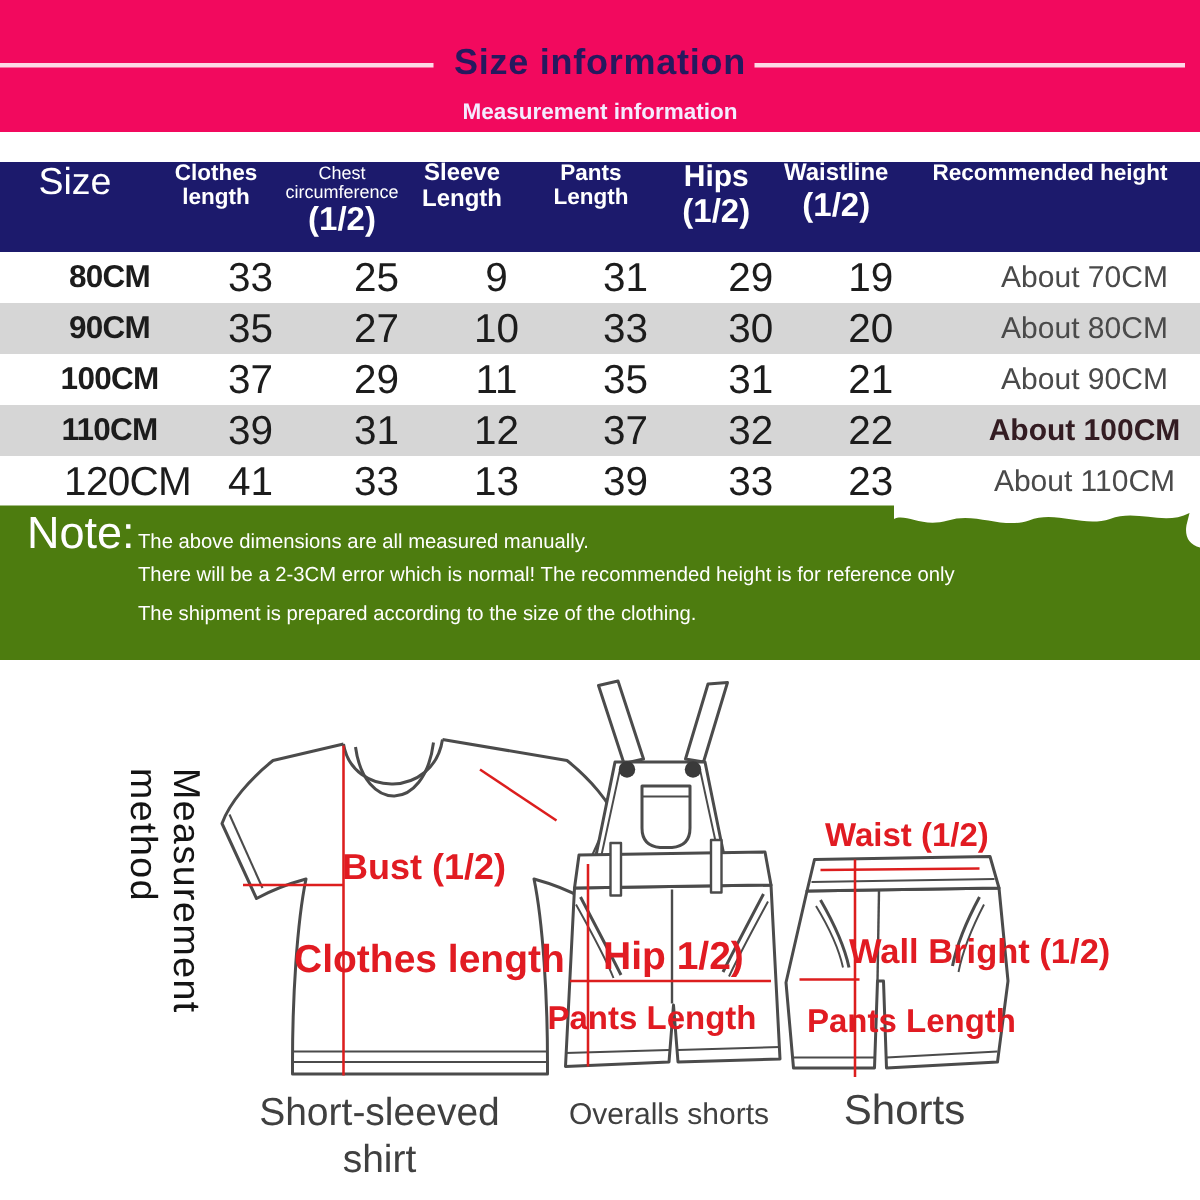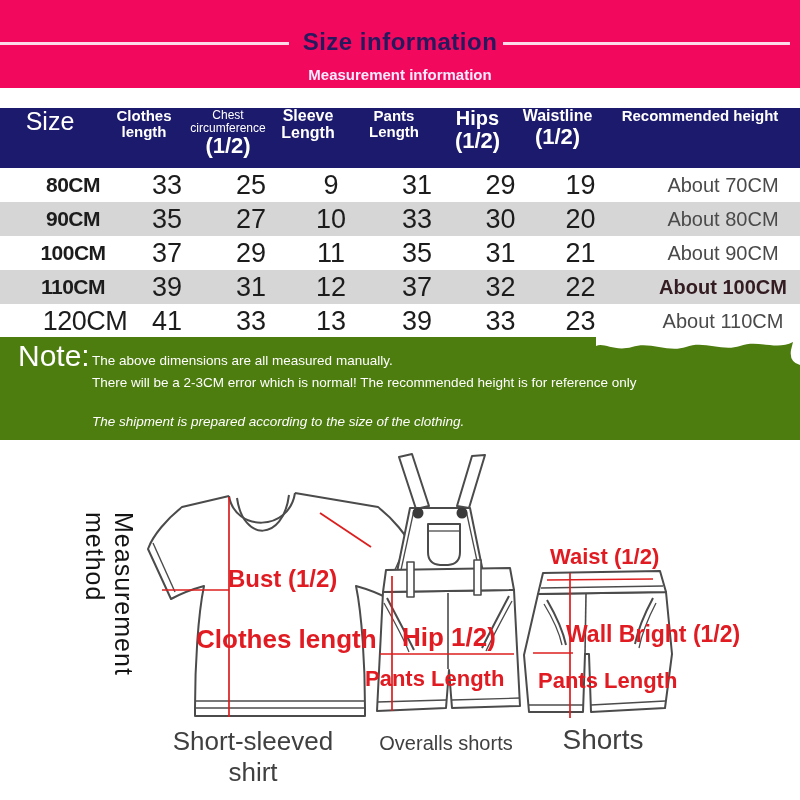--- a/index.html
+++ b/index.html
@@ -39,21 +39,21 @@
   .c-size{font-size:21px;font-weight:700;letter-spacing:-.5px;}
   .c-size.big{font-size:27px;font-weight:400;padding-left:24px;}
   .c-num{font-size:27px;font-weight:400;}
   .c-height{font-size:20px;color:#4a4a4a;}
   .c-height.bold{font-weight:700;color:#331c22;}
 
   
   .note{position:absolute;top:337px;left:0;width:800px;height:103px;background:#4d7c0f;}
   .note-label{position:absolute;top:2px;left:18px;font-size:30px;font-weight:500;color:#fff;}
   .note-line{position:absolute;left:92px;color:#fff;font-size:13.5px;font-weight:500;white-space:nowrap;}
-  .nl0{top:16px;} .nl1{top:38px;} .nl2{top:77px;font-style:italic;}
+  .nl0{top:16px;} .nl1{top:38px;} .nl2{top:64px;}
   .torn{position:absolute;top:330px;left:596px;width:204px;height:40px;}
 
   
   .bottom{position:absolute;top:440px;left:0;width:800px;height:360px;}
   .diagram-svg{position:absolute;top:0;left:0;}
   .side-label{position:absolute;left:80px;top:72px;height:260px;
     writing-mode:vertical-rl;text-orientation:sideways;
     font-size:25px;font-weight:500;color:#141414;letter-spacing:1px;}
   .red-label{position:absolute;color:#e11b22;font-weight:700;white-space:nowrap;}
   .lb-bust{left:228px;top:125px;font-size:24px;}

